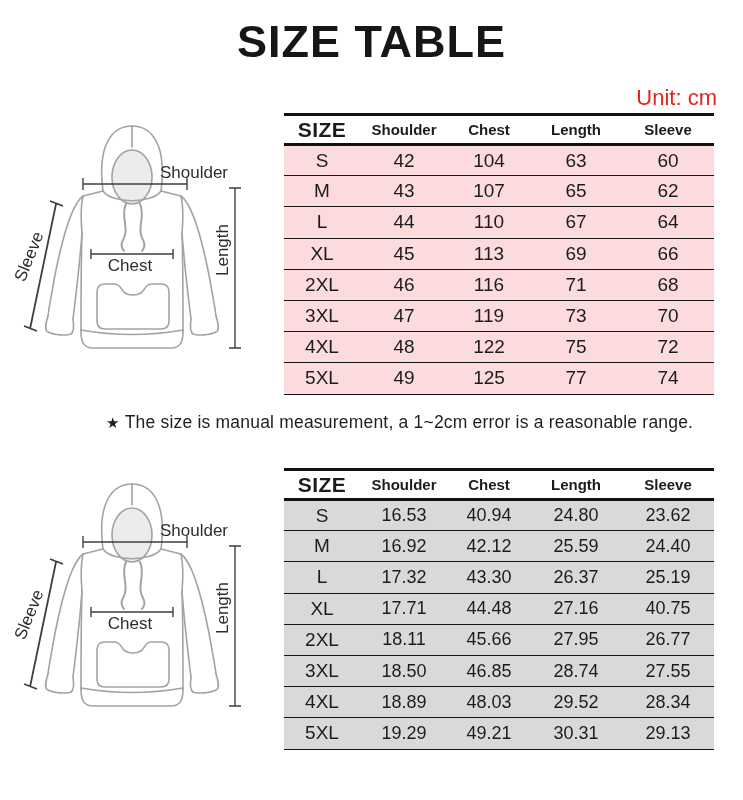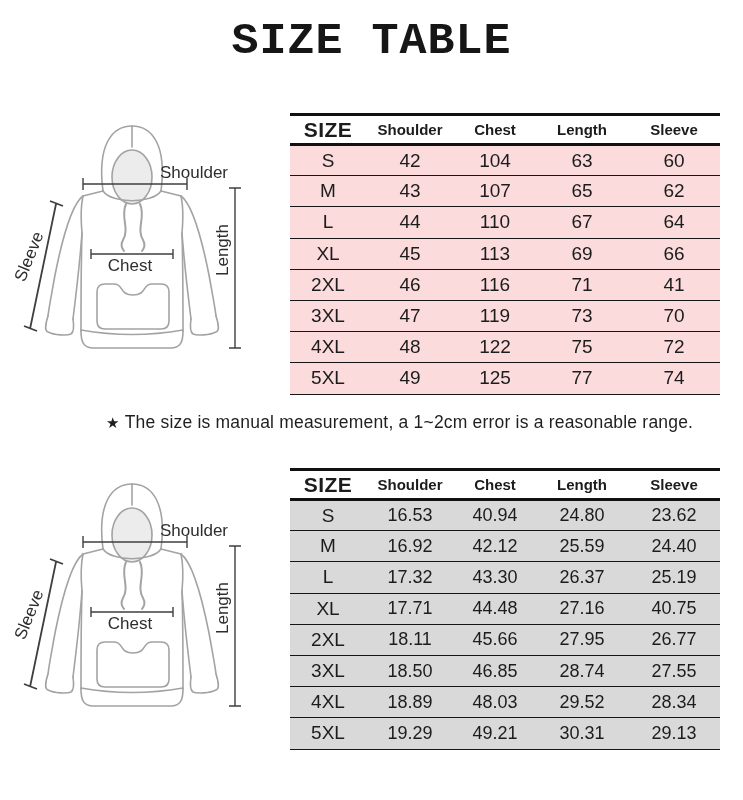--- a/index.html
+++ b/index.html
@@ -9,37 +9,37 @@
     position: relative;
     overflow: hidden;
     font-family: "Liberation Sans", sans-serif;
   }
   .page { position: absolute; inset: 0; }
 
   
   .title {
     position: absolute; top: 16px; left: 0; width: 100%;
     margin: 0; text-align: center;
-    font-family: Liberation Mono, monospace;
+    font-family: Liberation Sans, sans-serif;
     font-weight: 700; font-size: 45px; letter-spacing: 1px;
     color: #161616;
   }
 
   
   .unit {
     position: absolute; left: 287px; width: 430px;
     text-align: right; color: #e42521;
     font-size: 22px; font-weight: 400;
   }
   .unit-cm   { top: 85px; }
   .unit-inch { top: 440px; }
 
   
   .size-table {
-    position: absolute; left: 290px; width: 430px;
+    position: absolute; left: 284px; width: 430px;
     border-collapse: collapse; table-layout: fixed;
     color: #1c1c1c;
   }
   .table-cm   { top: 113px; }
   .table-inch { top: 468px; }
   .size-table th, .size-table td { text-align: center; padding: 0; }
   .size-table thead tr {
     height: 30px; background: #ffffff;
     border-top: 3px solid #111111;
     border-bottom: 3px solid #111111;
@@ -69,20 +69,21 @@
     font-size: 17px; fill: #2e2e2e;
   }
 </style>
 </head>
 <body>
 
 <div class="page">
 
   <h1 class="title">SIZE TABLE</h1>
 
+  <div class="unit unit-cm">Unit: cm</div>
 
   <svg class="hoodie hoodie-cm" viewBox="0 0 280 300">
     <g stroke="#a3a3a3" stroke-width="1.6" fill="none" stroke-linecap="round" stroke-linejoin="round">
       <path d="M103,91 C97,45 112,26 132,26 C152,26 167,45 161,91"></path>
       <path d="M132,26 L132,47"></path>
       <ellipse cx="132" cy="77" rx="20" ry="27" fill="#ececec"></ellipse>
       <path d="M103,91 C112,104 152,104 161,91"></path>
       <path d="M103,91 L83,96 M161,91 L181,96"></path>
       <path d="M83,96 C72,104 62,140 55,175 C52,192 49,207 48,216"></path>
       <path d="M48,216 C45,225 45,231 48,232 C54,235 67,236 71,234 C74,232 74,226 73,219"></path>
@@ -167,21 +168,21 @@
           <td>113</td>
           <td>69</td>
           <td>66</td>
         </tr>
 
         <tr>
           <td class="size-cell">2XL</td>
           <td>46</td>
           <td>116</td>
           <td>71</td>
-          <td>41</td>
+          <td>68</td>
         </tr>
 
         <tr>
           <td class="size-cell">3XL</td>
           <td>47</td>
           <td>119</td>
           <td>73</td>
           <td>70</td>
         </tr>
 

